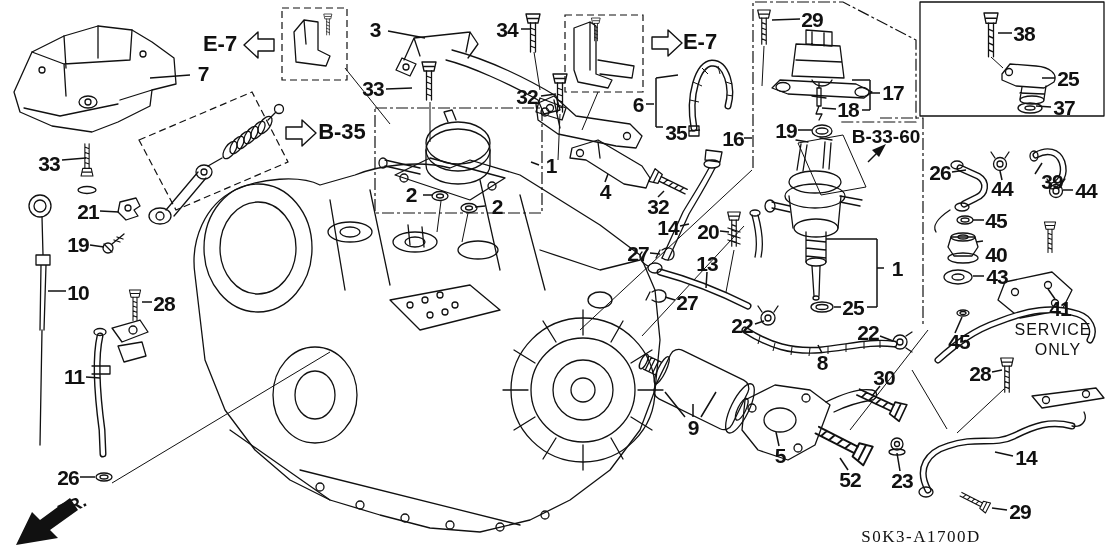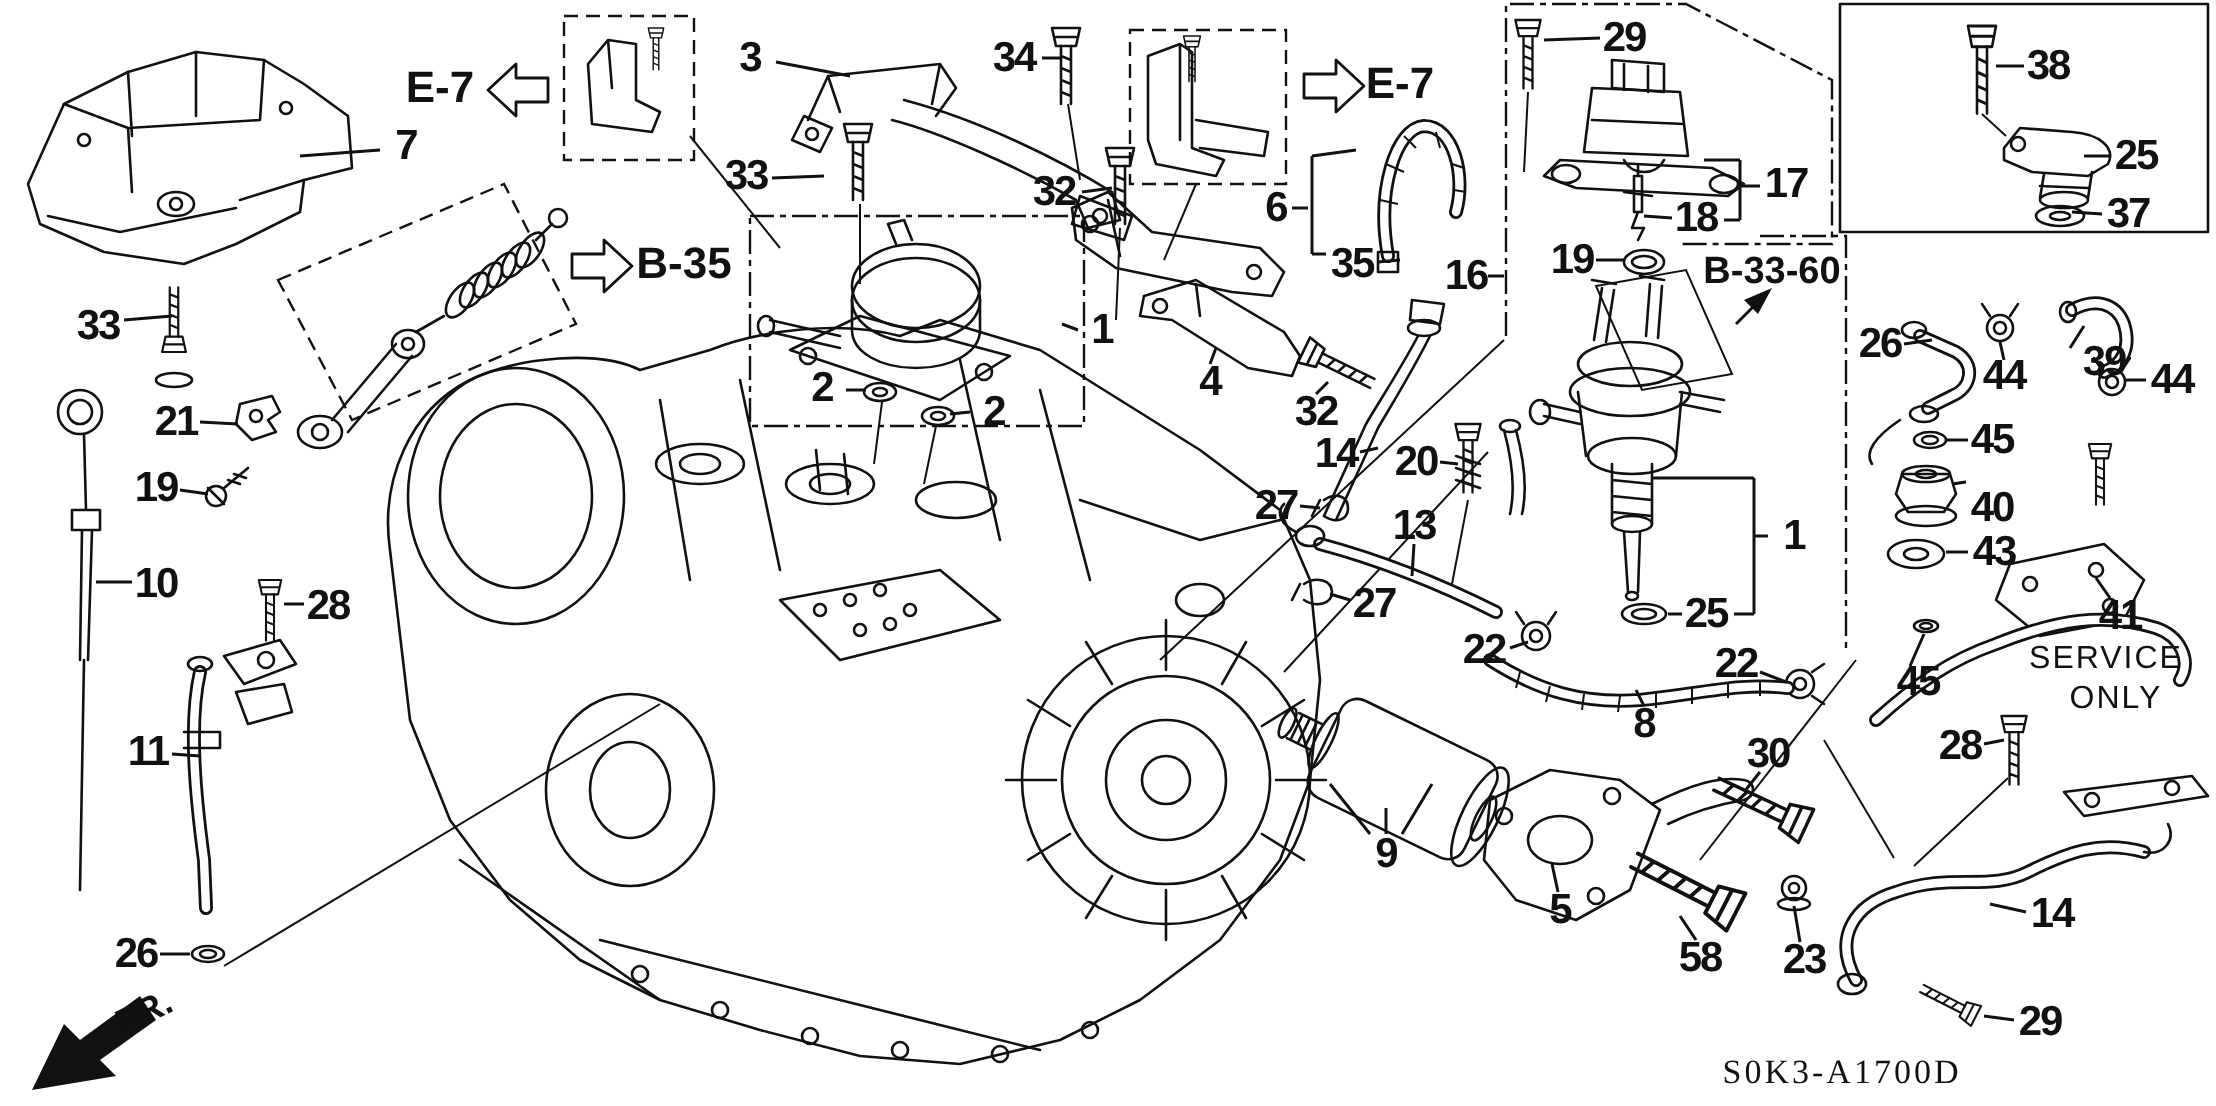--- a/index.html
+++ b/index.html
@@ -520,21 +520,21 @@
 <div class="num" style="left:786px;top:130px">19</div>
 <div class="num" style="left:853px;top:307px">25</div>
 <div class="num" style="left:68px;top:477px">26</div>
 <div class="num" style="left:638px;top:253px">27</div>
 <div class="num" style="left:687px;top:302px">27</div>
 <div class="num" style="left:164px;top:303px">28</div>
 <div class="num" style="left:980px;top:373px">28</div>
 <div class="num" style="left:812px;top:19px">29</div>
 <div class="num" style="left:1020px;top:511px">29</div>
 <div class="num" style="left:884px;top:377px">30</div>
-<div class="num" style="left:850px;top:479px">58</div>
+<div class="num" style="left:850px;top:479px">52</div>
 <div class="num" style="left:527px;top:96px">32</div>
 <div class="num" style="left:658px;top:206px">32</div>
 <div class="num" style="left:49px;top:163px">33</div>
 <div class="num" style="left:373px;top:88px">33</div>
 <div class="num" style="left:507px;top:29px">34</div>
 <div class="num" style="left:676px;top:132px">35</div>
 <div class="num" style="left:1068px;top:78px">25</div>
 <div class="num" style="left:1064px;top:107px">37</div>
 <div class="num" style="left:1024px;top:33px">38</div>
 <div class="num" style="left:1052px;top:181px">39</div>

